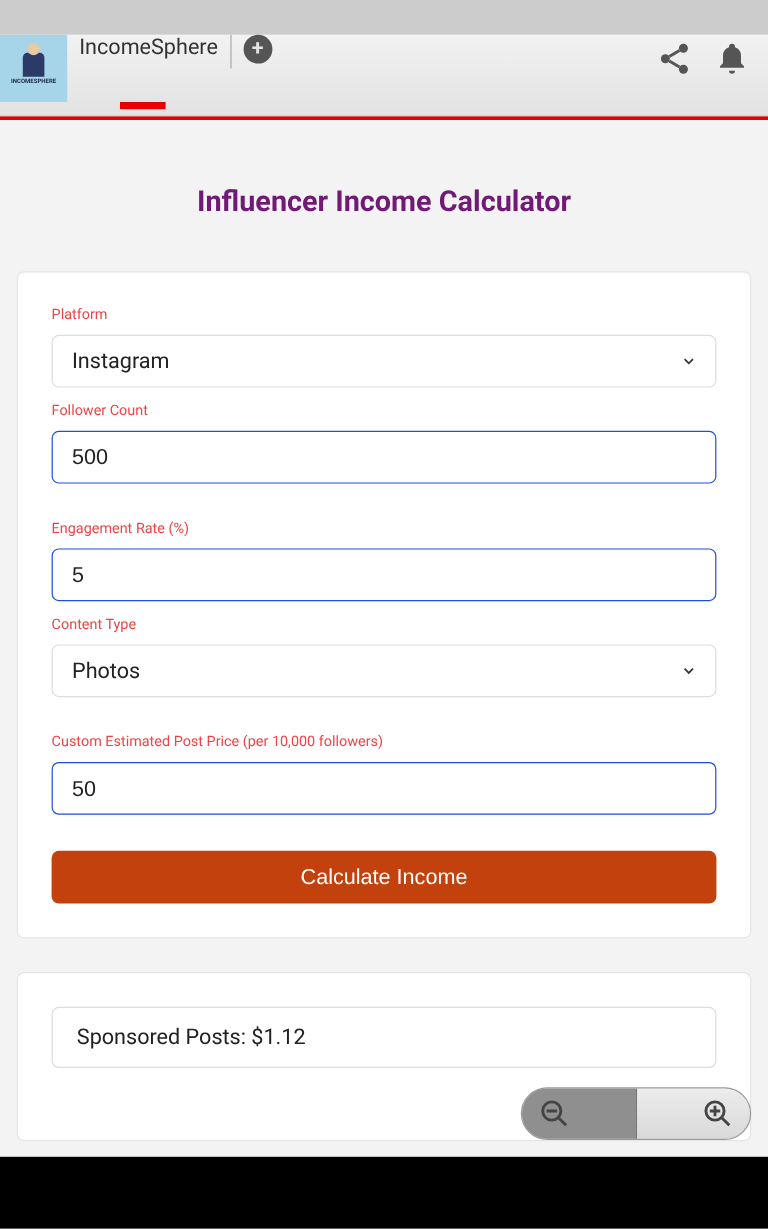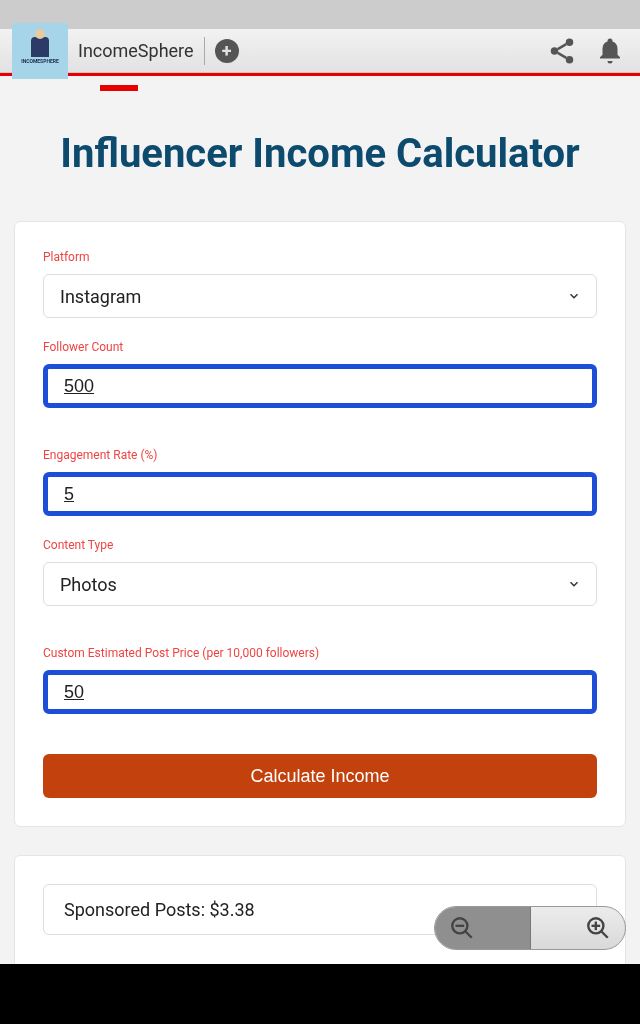--- a/index.html
+++ b/index.html
@@ -9,25 +9,24 @@
     width: 640px;
     height: 1024px;
     overflow: hidden;
     position: relative;
   }
   .statusbar {
     height: 29px;
     background: #cccccc;
   }
   .topbar {
-    height: 44px;
+    height: 68px;
     background: linear-gradient(to bottom, #f2f2f2, #e2e2e2);
     display: flex;
-    align-items: center;
-    padding: 0 10px 0 12px;
+    padding: 0 10px 0 0;
     border-bottom: 1px solid #ccc;
   }
   .logo-box {
     width: 56px;
     height: 56px;
     background: #a6d5ea;
     display: flex;
     align-items: center;
     justify-content: center;
     position: relative;
@@ -106,40 +105,40 @@
     width: 38px;
     height: 6px;
     background: #e60000;
     z-index: 2;
   }
   .content {
     padding: 14px;
   }
   h1.page-title {
     text-align: center;
-    font-size: 40px;
+    font-size: 24px;
     font-weight: 700;
-    color: #0c4a6e;
+    color: #701a75;
     margin: 40px 0 44px 0;
   }
   .card {
     background: #fff;
     border: 1px solid #e5e5e5;
     border-radius: 6px;
     padding: 28px;
     margin-bottom: 28px;
   }
   .field-label {
     font-size: 12px;
     color: #ef4444;
     margin-bottom: 10px;
   }
   .select-wrap, .input-wrap {
     position: relative;
-    margin-bottom: 22px;
+    margin-bottom: 12px;
   }
   .select {
     width: 100%;
     height: 44px;
     border: 1px solid #ddd;
     border-radius: 6px;
     padding: 0 40px 0 16px;
     font-size: 18px;
     color: #222;
     background: #fff;
@@ -149,27 +148,26 @@
   .chevron {
     position: absolute;
     right: 16px;
     top: 50%;
     transform: translateY(-50%);
     width: 14px; height: 14px;
   }
   .text-input {
     width: 100%;
     height: 44px;
-    border: 5px solid #1d4ed8;
+    border: 1px solid #1d4ed8;
     border-radius: 6px;
     padding: 0 16px;
     font-size: 18px;
     color: #222;
     background: #fff;
-    text-decoration: underline;
   }
   .gap { height: 18px; }
   .calc-btn {
     width: 100%;
     height: 44px;
     background: #c2410c;
     border: none;
     border-radius: 6px;
     color: #fff;
     font-size: 18px;
@@ -299,21 +297,21 @@
     <div class="gap"></div>
     <div class="field-label">Custom Estimated Post Price (per 10,000 followers)</div>
     <div class="input-wrap">
       <input class="text-input" value="50" style="">
     </div>
 
     <button class="calc-btn">Calculate Income</button>
   </div>
 
   <div class="card" style="padding-bottom:60px;">
-    <div class="result-row">Sponsored Posts: $3.38</div>
+    <div class="result-row">Sponsored Posts: $1.12</div>
   </div>
 </div>
 
 <div class="zoom-control">
   <div class="zoom-left">
     <svg class="mag" viewBox="0 0 24 24" fill="none" stroke="#444" stroke-width="2.2">
       <circle cx="10" cy="10" r="7"></circle>
       <line x1="15" y1="15" x2="21" y2="21"></line>
       <line x1="6" y1="10" x2="14" y2="10"></line>
     </svg>

